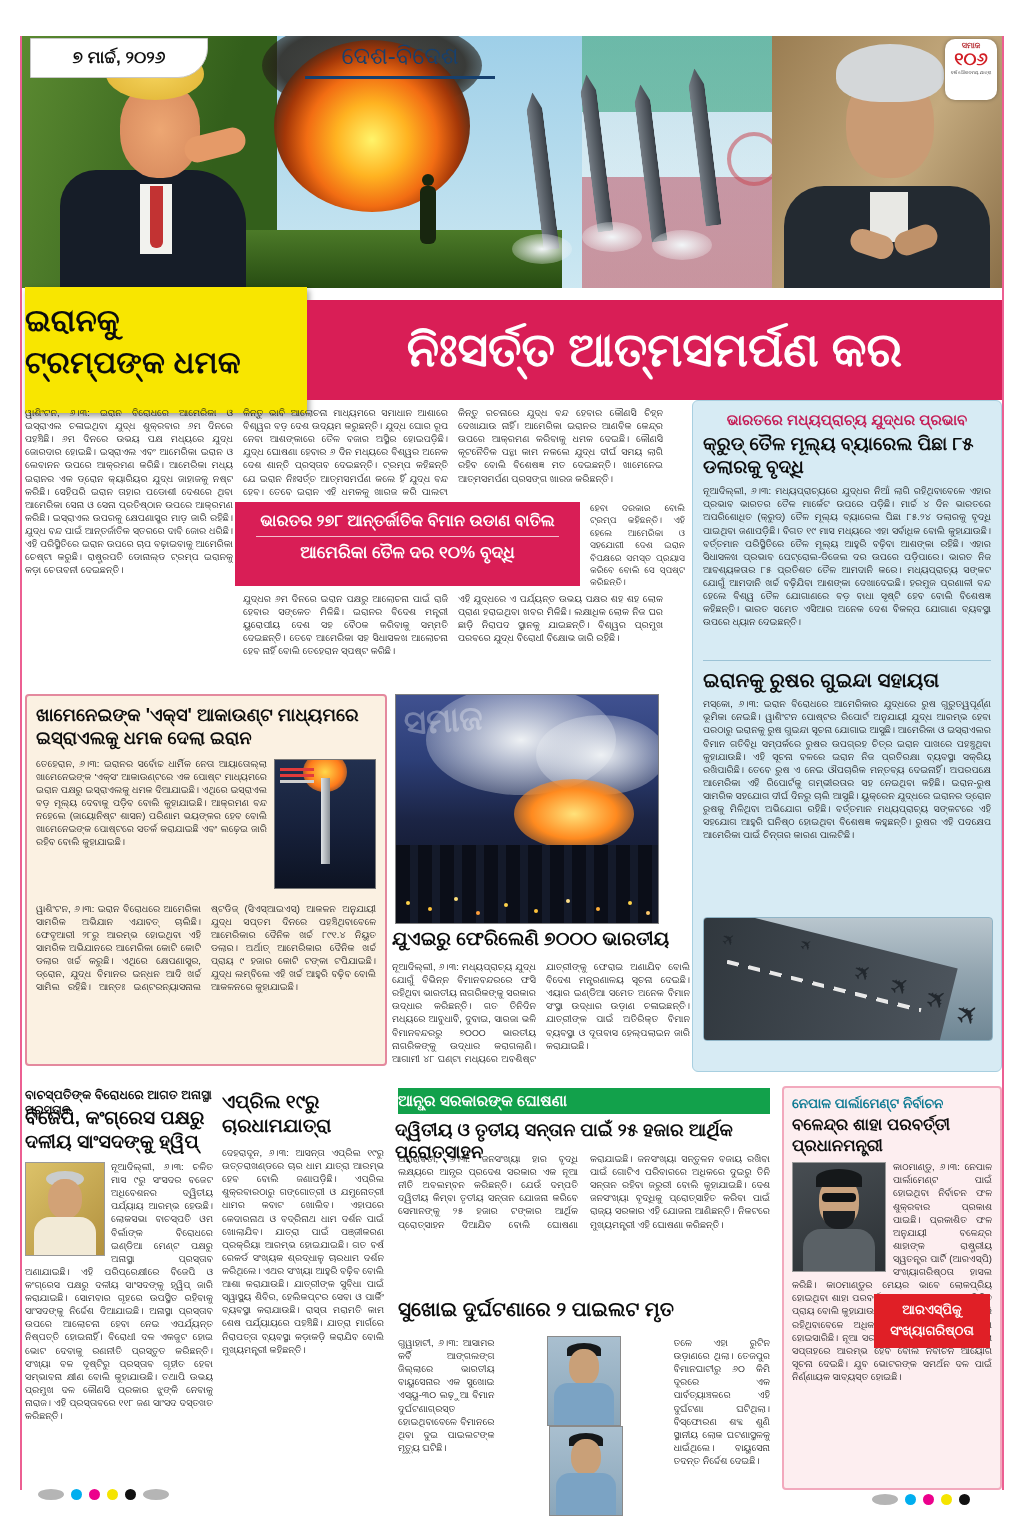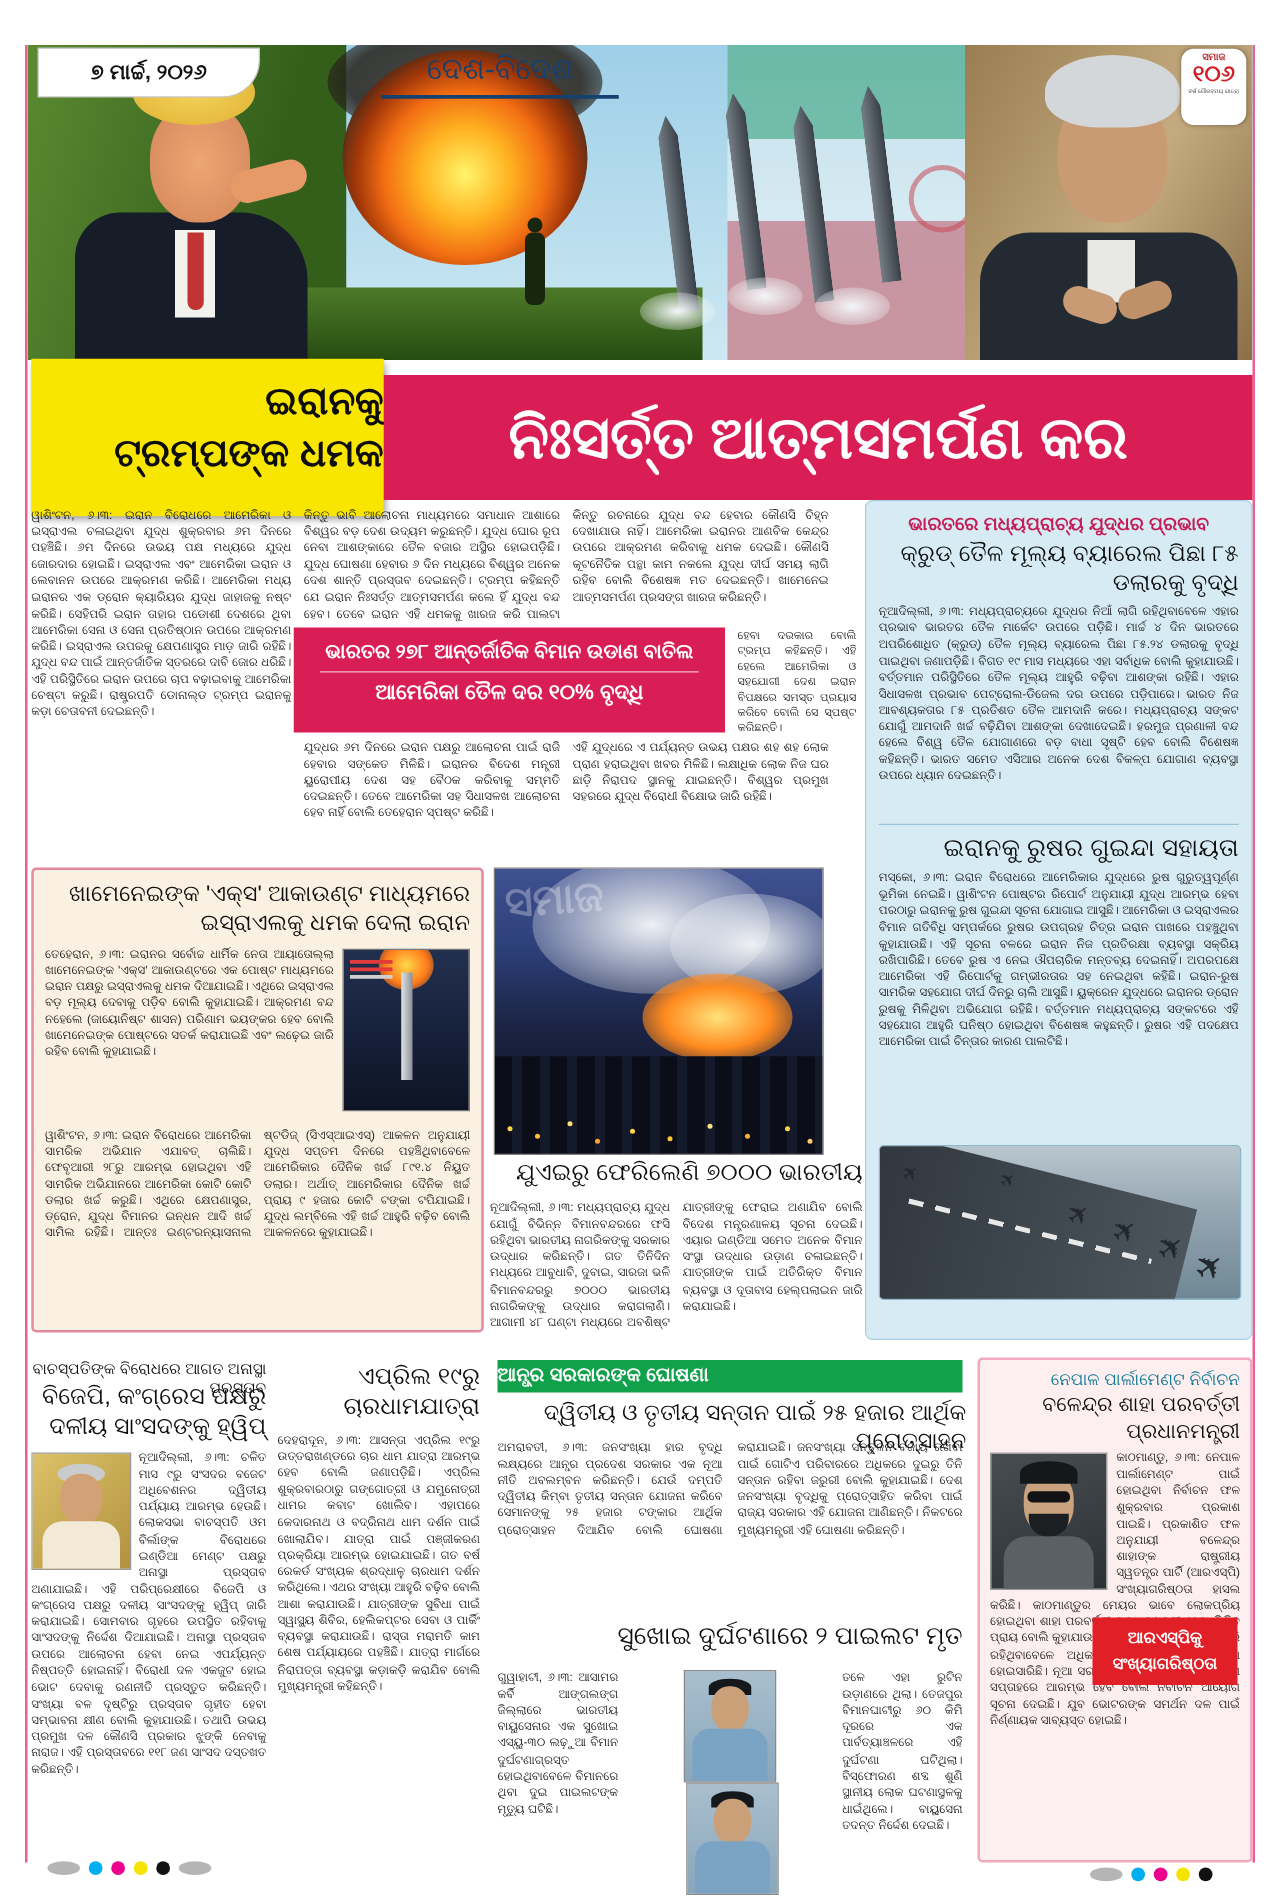--- a/index.html
+++ b/index.html
@@ -1,20 +1,20 @@
 <!DOCTYPE html>
 <html><head>
 <meta charset="utf-8">
 <style>
   html,body{margin:0;padding:0;background:#e9e9e9;}
   .page{position:relative;width:1024px;height:1520px;background:#ffffff;margin:0 auto;
         font-family:"Liberation Sans","DejaVu Sans",sans-serif;overflow:hidden;}
   .abs{position:absolute;}
   .body-txt{font-size:9.5px;line-height:1.38;color:#1c1c1c;text-align:justify;overflow:hidden;}
-  .hl{color:#0d0d0d;font-weight:normal;text-align:right;}
+  .hl{color:#0d0d0d;font-weight:bold;text-align:left;}
   .kicker-red{color:#c41d56;font-weight:bold;text-align:center;}
   .edge-rule{width:2px;background:#ec5f92;}
   
   .hero{left:22px;top:36px;width:980px;height:252px;overflow:hidden;background:linear-gradient(180deg,#9ecfe8,#cde8f2);}
   .flagwash{right:60px;top:0;width:360px;height:252px;opacity:.45;
     background:linear-gradient(180deg,#2e9e5b 0%,#2e9e5b 30%,#f4f7f4 30%,#fbfbf8 56%,#d8404a 56%,#c22f39 100%);}
   .grass-left{left:0;top:0;width:255px;height:252px;background:linear-gradient(105deg,#5b8a31,#335f1b 70%);}
   .grass-strip{left:170px;bottom:0;width:370px;height:58px;background:linear-gradient(#4c7a28,#274c12);}
   .explosion{left:252px;top:4px;width:196px;height:172px;border-radius:50%;
     background:radial-gradient(ellipse at 50% 58%,#fff46a 0%,#ffb321 26%,#f26d13 47%,#a33708 63%,rgba(42,32,25,.95) 80%,rgba(30,26,22,0) 100%);}
@@ -43,21 +43,21 @@
     font-size:17px;font-weight:bold;color:#111;display:flex;align-items:center;justify-content:center;}
   .section-label{left:283px;top:6px;width:190px;height:34px;color:#16406e;font-size:24px;font-weight:normal;
     text-align:center;border-bottom:3px solid #16406e;}
   .badge{left:923px;top:3px;width:52px;height:58px;background:#fff;border-radius:10px;text-align:center;
     box-shadow:0 0 4px rgba(0,0,0,.35);padding-top:3px;}
   .badge .t{font-size:8px;font-weight:bold;color:#b5272d;line-height:1;}
   .badge .n{font-size:18px;font-weight:bold;color:#d21f26;line-height:1.1;}
   .badge .s{font-size:4.5px;color:#333;line-height:1.2;}
   
   .yellow-box{left:25px;top:287px;width:282px;height:113px;background:#f8e600;box-shadow:2px 3px 6px rgba(0,0,0,.4);
-    font-size:31px;font-weight:bold;color:#0d0d0d;text-align:right;line-height:1.35;padding-top:13px;}
+    font-size:31px;font-weight:bold;color:#0d0d0d;text-align:left;line-height:1.35;padding-top:13px;}
   .pink-box{left:307px;top:300px;width:695px;height:100px;background:#d91e56;color:#fff;font-size:47px;font-weight:bold;
     text-align:center;line-height:100px;white-space:nowrap;overflow:hidden;}
   .inset-pink{left:235px;top:502px;width:345px;height:84px;background:#d91e56;color:#fff;text-align:center;}
   .inset-pink .l1{font-size:16px;font-weight:bold;padding-top:10px;}
   .inset-pink .dv{width:88%;height:1px;background:rgba(255,255,255,.7);margin:6px auto;}
   .inset-pink .l2{font-size:17px;font-weight:bold;}
   
   .blue-panel{left:692px;top:400px;width:310px;height:672px;background:#d7ebf4;border:1px solid #a8cfe0;border-radius:6px;
     padding:10px 10px;box-sizing:border-box;}
   .blue-panel .hr{height:1px;background:#9cc3d6;margin:8px 0;}
@@ -183,21 +183,21 @@
   <div class="abs body-txt" style="left:458px;top:406px;width:205px;height:92px;">କିନ୍ତୁ ରଚନାରେ ଯୁଦ୍ଧ ବନ୍ଦ ହେବାର କୌଣସି ଚିହ୍ନ ଦେଖାଯାଉ ନାହିଁ। ଆମେରିକା ଇରାନର ଆଣବିକ କେନ୍ଦ୍ର ଉପରେ ଆକ୍ରମଣ କରିବାକୁ ଧମକ ଦେଇଛି। କୌଣସି କୂଟନୈତିକ ପନ୍ଥା କାମ ନକଲେ ଯୁଦ୍ଧ ଦୀର୍ଘ ସମୟ ଲାଗି ରହିବ ବୋଲି ବିଶେଷଜ୍ଞ ମତ ଦେଇଛନ୍ତି। ଖାମେନେଇ ଆତ୍ମସମର୍ପଣ ପ୍ରସଙ୍ଗ ଖାରଜ କରିଛନ୍ତି।</div>
 
   <div class="abs inset-pink">
     <div class="l1">ଭାରତର ୨୭୮ ଆନ୍ତର୍ଜାତିକ ବିମାନ ଉଡାଣ ବାତିଲ</div>
     <div class="dv"></div>
     <div class="l2">ଆମେରିକା ତୈଳ ଦର ୧୦% ବୃଦ୍ଧି</div>
   </div>
   <div class="abs body-txt" style="left:590px;top:502px;width:95px;height:84px;font-size:9px;">ହେବା ଦରକାର ବୋଲି ଟ୍ରମ୍ପ କହିଛନ୍ତି। ଏହି ହେଲେ ଆମେରିକା ଓ ସହଯୋଗୀ ଦେଶ ଇରାନ ବିପକ୍ଷରେ ସମସ୍ତ ପ୍ରୟାସ କରିବେ ବୋଲି ସେ ସ୍ପଷ୍ଟ କରିଛନ୍ତି।</div>
 
   <div class="abs body-txt" style="left:243px;top:592px;width:205px;height:96px;">ଯୁଦ୍ଧର ୬ମ ଦିନରେ ଇରାନ ପକ୍ଷରୁ ଆଲୋଚନା ପାଇଁ ରାଜି ହେବାର ସଙ୍କେତ ମିଳିଛି। ଇରାନର ବିଦେଶ ମନ୍ତ୍ରୀ ୟୁରୋପୀୟ ଦେଶ ସହ ବୈଠକ କରିବାକୁ ସମ୍ମତି ଦେଇଛନ୍ତି। ତେବେ ଆମେରିକା ସହ ସିଧାସଳଖ ଆଲୋଚନା ହେବ ନାହିଁ ବୋଲି ତେହେରାନ ସ୍ପଷ୍ଟ କରିଛି।</div>
-  <div class="abs body-txt" style="left:458px;top:592px;width:205px;height:96px;">ଏହି ଯୁଦ୍ଧରେ ଏ ପର୍ଯ୍ୟନ୍ତ ଉଭୟ ପକ୍ଷର ଶହ ଶହ ଲୋକ ପ୍ରାଣ ହରାଇଥିବା ଖବର ମିଳିଛି। ଲକ୍ଷାଧିକ ଲୋକ ନିଜ ଘର ଛାଡ଼ି ନିରାପଦ ସ୍ଥାନକୁ ଯାଇଛନ୍ତି। ବିଶ୍ୱର ପ୍ରମୁଖ ସହରରେ ଯୁଦ୍ଧ ବିରୋଧୀ ବିକ୍ଷୋଭ ଜାରି ରହିଛି।</div>
+  <div class="abs body-txt" style="left:458px;top:592px;width:205px;height:96px;">ଏହି ଯୁଦ୍ଧରେ ଏ ପର୍ଯ୍ୟନ୍ତ ଉଭୟ ପକ୍ଷର ଶହ ଶହ ଲୋକ ପ୍ରାଣ ହରାଇଥିବା ଖବର ମିଳିଛି। ଲକ୍ଷାଧିକ ଲୋକ ନିଜ ଘର ଛାଡ଼ି ନିରାପଦ ସ୍ଥାନକୁ ଯାଇଛନ୍ତି। ବିଶ୍ୱର ପ୍ରମୁଖ ପରବରେ ଯୁଦ୍ଧ ବିରୋଧୀ ବିକ୍ଷୋଭ ଜାରି ରହିଛି।</div>
 
   <div class="abs blue-panel">
     <div class="kicker-red" style="font-size:15px;">ଭାରତରେ ମଧ୍ୟପ୍ରାଚ୍ୟ ଯୁଦ୍ଧର ପ୍ରଭାବ</div>
     <div class="hl" style="font-size:18.5px;margin-top:3px;line-height:1.25;">କ୍ରୁଡ୍‌ ତୈଳ ମୂଲ୍ୟ ବ୍ୟାରେଲ ପିଛା ୮୫ ଡଲାରକୁ ବୃଦ୍ଧି</div>
     <div class="body-txt" style="height:168px;margin-top:6px;">ନୂଆଦିଲ୍ଲୀ, ୬।୩: ମଧ୍ୟପ୍ରାଚ୍ୟରେ ଯୁଦ୍ଧର ନିଆଁ ଲାଗି ରହିଥିବାବେଳେ ଏହାର ପ୍ରଭାବ ଭାରତର ତୈଳ ମାର୍କେଟ ଉପରେ ପଡ଼ିଛି। ମାର୍ଚ୍ଚ ୪ ଦିନ ଭାରତରେ ଅପରିଶୋଧିତ (କ୍ରୁଡ୍) ତୈଳ ମୂଲ୍ୟ ବ୍ୟାରେଲ ପିଛା ୮୫.୨୪ ଡଲାରକୁ ବୃଦ୍ଧି ପାଇଥିବା ଜଣାପଡ଼ିଛି। ବିଗତ ୧୯ ମାସ ମଧ୍ୟରେ ଏହା ସର୍ବାଧିକ ବୋଲି କୁହାଯାଉଛି। ବର୍ତ୍ତମାନ ପରିସ୍ଥିତିରେ ତୈଳ ମୂଲ୍ୟ ଆହୁରି ବଢ଼ିବା ଆଶଙ୍କା ରହିଛି। ଏହାର ସିଧାସଳଖ ପ୍ରଭାବ ପେଟ୍ରୋଲ-ଡିଜେଲ ଦର ଉପରେ ପଡ଼ିପାରେ। ଭାରତ ନିଜ ଆବଶ୍ୟକତାର ୮୫ ପ୍ରତିଶତ ତୈଳ ଆମଦାନି କରେ। ମଧ୍ୟପ୍ରାଚ୍ୟ ସଙ୍କଟ ଯୋଗୁଁ ଆମଦାନି ଖର୍ଚ୍ଚ ବଢ଼ିଯିବା ଆଶଙ୍କା ଦେଖାଦେଇଛି। ହରମୁଜ ପ୍ରଣାଳୀ ବନ୍ଦ ହେଲେ ବିଶ୍ୱ ତୈଳ ଯୋଗାଣରେ ବଡ଼ ବାଧା ସୃଷ୍ଟି ହେବ ବୋଲି ବିଶେଷଜ୍ଞ କହିଛନ୍ତି। ଭାରତ ସମେତ ଏସିଆର ଅନେକ ଦେଶ ବିକଳ୍ପ ଯୋଗାଣ ବ୍ୟବସ୍ଥା ଉପରେ ଧ୍ୟାନ ଦେଇଛନ୍ତି।</div>
     <div class="hr"></div>
     <div class="hl" style="font-size:20px;">ଇରାନକୁ ରୁଷର ଗୁଇନ୍ଦା ସହାୟତା</div>
     <div class="body-txt" style="height:212px;margin-top:5px;">ମସ୍କୋ, ୬।୩: ଇରାନ ବିରୋଧରେ ଆମେରିକାର ଯୁଦ୍ଧରେ ରୁଷ ଗୁରୁତ୍ୱପୂର୍ଣ୍ଣ ଭୂମିକା ନେଇଛି। ୱାଶିଂଟନ ପୋଷ୍ଟର ରିପୋର୍ଟ ଅନୁଯାୟୀ ଯୁଦ୍ଧ ଆରମ୍ଭ ହେବା ପରଠାରୁ ଇରାନକୁ ରୁଷ ଗୁଇନ୍ଦା ସୂଚନା ଯୋଗାଇ ଆସୁଛି। ଆମେରିକା ଓ ଇସ୍ରାଏଲର ବିମାନ ଗତିବିଧି ସମ୍ପର୍କରେ ରୁଷର ଉପଗ୍ରହ ଚିତ୍ର ଇରାନ ପାଖରେ ପହଞ୍ଚୁଥିବା କୁହାଯାଉଛି। ଏହି ସୂଚନା ବଳରେ ଇରାନ ନିଜ ପ୍ରତିରକ୍ଷା ବ୍ୟବସ୍ଥା ସକ୍ରିୟ ରଖିପାରିଛି। ତେବେ ରୁଷ ଏ ନେଇ ଔପଚାରିକ ମନ୍ତବ୍ୟ ଦେଇନାହିଁ। ଅପରପକ୍ଷେ ଆମେରିକା ଏହି ରିପୋର୍ଟକୁ ଗମ୍ଭୀରତାର ସହ ନେଇଥିବା କହିଛି। ଇରାନ-ରୁଷ ସାମରିକ ସହଯୋଗ ଦୀର୍ଘ ଦିନରୁ ଚାଲି ଆସୁଛି। ୟୁକ୍ରେନ ଯୁଦ୍ଧରେ ଇରାନର ଡ୍ରୋନ ରୁଷକୁ ମିଳିଥିବା ଅଭିଯୋଗ ରହିଛି। ବର୍ତ୍ତମାନ ମଧ୍ୟପ୍ରାଚ୍ୟ ସଙ୍କଟରେ ଏହି ସହଯୋଗ ଆହୁରି ଘନିଷ୍ଠ ହୋଇଥିବା ବିଶେଷଜ୍ଞ କହୁଛନ୍ତି। ରୁଷର ଏହି ପଦକ୍ଷେପ ଆମେରିକା ପାଇଁ ଚିନ୍ତାର କାରଣ ପାଲଟିଛି।</div>
     <div class="carrier" style="margin-top:8px;">
       <div class="deck"></div>

